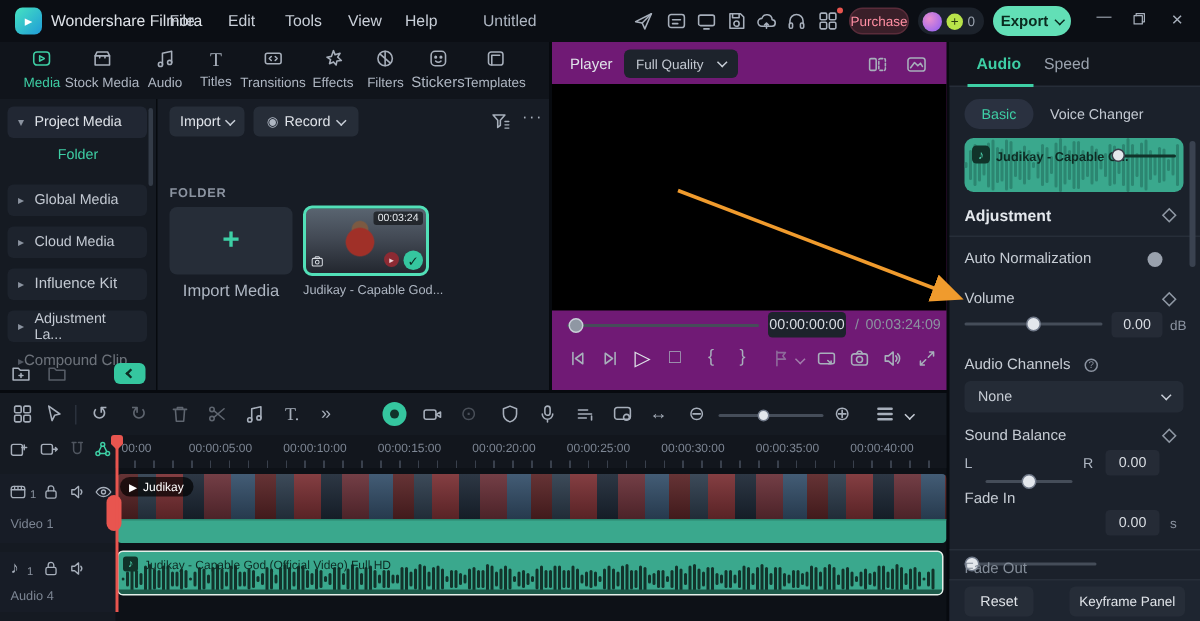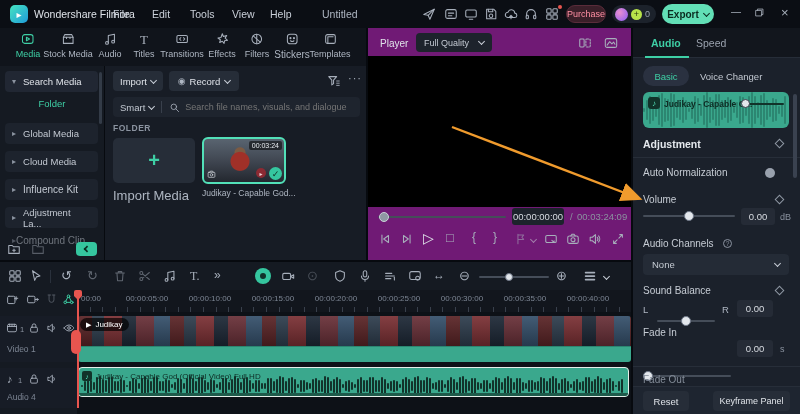--- a/index.html
+++ b/index.html
@@ -186,21 +186,21 @@
           <path d="M5 13V5.5h6"></path>
         </svg>
       </span>
     <div style="font-size:9px;margin-top:1px">Templates</div>
   </div>
 </div>
 
 <div class="abs" style="left:0;top:66px;width:104px;height:194px;background:#151a22">
   <div class="abs row" style="left:5px;top:5px;width:93px;height:21px;background:#212733;border-radius:4px;padding:0 7px">
     <span style="font-size:8px;color:#8b93a0">▾</span>
-    <span style="margin-left:7px;font-size:9.5px;color:#dfe3e9">Search Media</span>
+    <span style="margin-left:7px;font-size:9.5px;color:#dfe3e9">Project Media</span>
   </div>
   <div class="abs" style="left:0;top:31px;width:104px;height:18px;text-align:center">
     <span style="font-size:9.5px;color:#3ecfa5">Folder</span>
   </div>
   <div class="abs row" style="left:5px;top:57px;width:93px;height:21px;background:#1d232d;border-radius:4px;padding:0 7px">
     <span style="font-size:8px;color:#8b93a0">▸</span>
     <span style="margin-left:7px;font-size:9.5px;color:#c3c9d2">Global Media</span>
   </div>
   <div class="abs row" style="left:5px;top:85px;width:93px;height:21px;background:#1d232d;border-radius:4px;padding:0 7px">
     <span style="font-size:8px;color:#8b93a0">▸</span>
@@ -246,39 +246,27 @@
     <span class="chv" style="margin-left:5px;margin-top:-2px"></span>
   </div>
   <span class="abs ic" style="left:222px;top:8px">
       <svg class="i" viewBox="0 0 16 16">
         <path d="M2 3h9l-3.5 4v4l-2 1.5v-5.5z"></path>
         <path d="M11 8h3M11 10.5h3M11 13h3" style="stroke-width:1"></path>
       </svg>
     </span>
   <span class="abs ic" style="left:243px;top:6px;font-size:11px;letter-spacing:1px">···</span>
 
-  <div class="abs row" style="left:8px;top:31px;width:247px;height:20px;background:#1e242e;border-radius:4px;padding:0 7px">
-    <span style="font-size:9.5px;color:#c3c9d2">Smart</span>
-    <span class="chv" style="margin:-2px 0 0 4px"></span>
-    <span style="width:1px;height:12px;background:#39404c;margin:0 7px"></span>
-    <span class="ic">
-        <svg class="i" viewBox="0 0 16 16" style="width:11px;height:11px">
-          <circle cx="7" cy="7" r="4"></circle>
-          <path d="M10 10l4 4"></path>
-        </svg>
-      </span>
-    <input style="flex: 1 1 0%; background: transparent; border: 0px; outline: 0px; color: rgb(195, 201, 210); font-size: 9px; margin-left: 5px;" placeholder="Search file names, visuals, and dialogue">
-  </div>
 
   <div class="abs panel-label" style="left:8px;top:57px;font-size:8.5px;font-weight:bold;letter-spacing:.5px">FOLDER</div>
 
   <div class="abs" style="left:8px;top:72px;width:82px;height:45px;background:#262d38;border-radius:5px;display:flex;align-items:center;justify-content:center">
     <span style="font-size:20px;color:#3ecfa5;font-weight:bold">+</span>
   </div>
-  <div class="abs" style="left:8px;top:122px;width:82px;font-size:13px;color:#aeb6c2">Import Media</div>
+  <div class="abs" style="left:8px;top:122px;width:82px;text-align:center;font-size:11px;color:#aeb6c2">Import Media</div>
 
   <div class="abs" style="left:97px;top:71px;width:84px;height:47px;border:2px solid #52e0b8;border-radius:6px;background:radial-gradient(circle at 45% 52%, #a03028 0 9px, rgba(160,48,40,0) 10px),radial-gradient(circle at 45% 32%, #7c5a42 0 5px, rgba(124,90,66,0) 6px),linear-gradient(180deg,#596470 0%,#434a55 45%,#23272f 100%)">
     <span class="abs" style="right:2px;top:2px;background:rgba(0,0,0,.55);color:#e7ebef;font-size:7px;padding:1px 3px;border-radius:2px">00:03:24</span>
     <span class="abs ic" style="left:3px;bottom:3px;color:#d8dce2">
         <svg class="i" viewBox="0 0 16 16" style="width:9px;height:9px">
           <rect x="2" y="4" width="12" height="9" rx="1.5"></rect>
           <path d="M5 4l1-2h4l1 2"></path>
           <circle cx="8" cy="8.5" r="2.2"></circle>
         </svg>
       </span>

